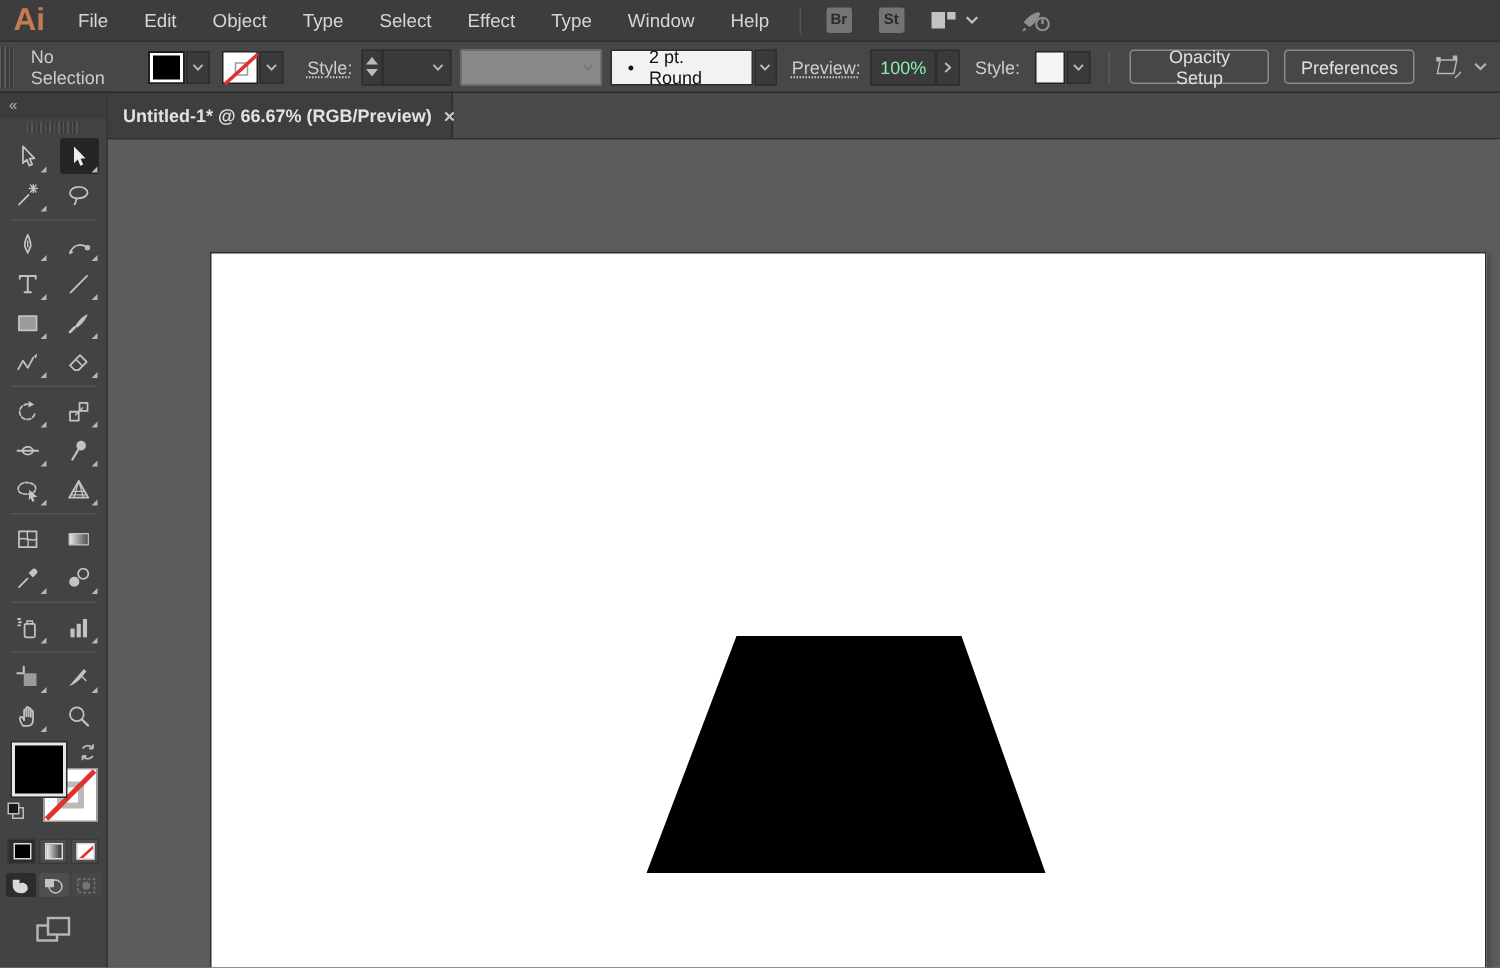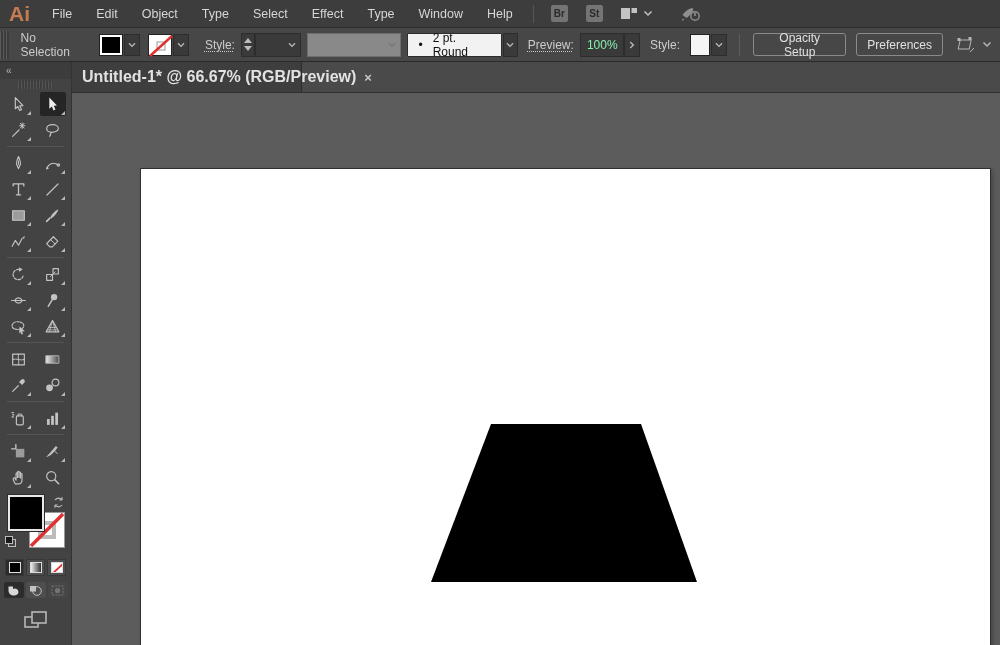--- a/index.html
+++ b/index.html
@@ -94,21 +94,21 @@
               display:flex; align-items:center; justify-content:center; }
   .mode-btn.sel { background:#2c2c2c; }
   .mode-btn.dis { opacity:.38; }
   .screen-mode { display:flex; justify-content:center; margin-top:11px; }
 
   
   .rightcol { flex:1; display:flex; flex-direction:column; }
   .tabbar { height:31px; background:#4a4a4a; display:flex; border-bottom:1px solid #2f2f2f; }
   .tab { width:230px; background:#3e3e3e; border-right:1px solid #2d2d2d; display:flex;
          align-items:center; padding:0 10px; gap:8px; }
-  .tab-title { color:#e2e2e2; font-size:16px; font-weight:bold; white-space:nowrap; }
+  .tab-title { color:#e2e2e2; font-size:12px; font-weight:bold; white-space:nowrap; }
   .tab-close { color:#c9c9c9; font-size:13px; font-weight:bold; margin-left:auto; cursor:default; }
 
   .canvas { flex:1; background:#5c5c5c; position:relative; overflow:hidden; }
   .artboard { position:absolute; left:68px; top:75px; width:851px; height:520px;
               background:#ffffff; border:1px solid #2f2f2f; border-bottom:none;
               box-shadow:2px 2px 4px rgba(0,0,0,.25); }
   .artboard svg { position:absolute; inset:0; width:100%; height:100%; }
 </style>
 </head>
 <body>

